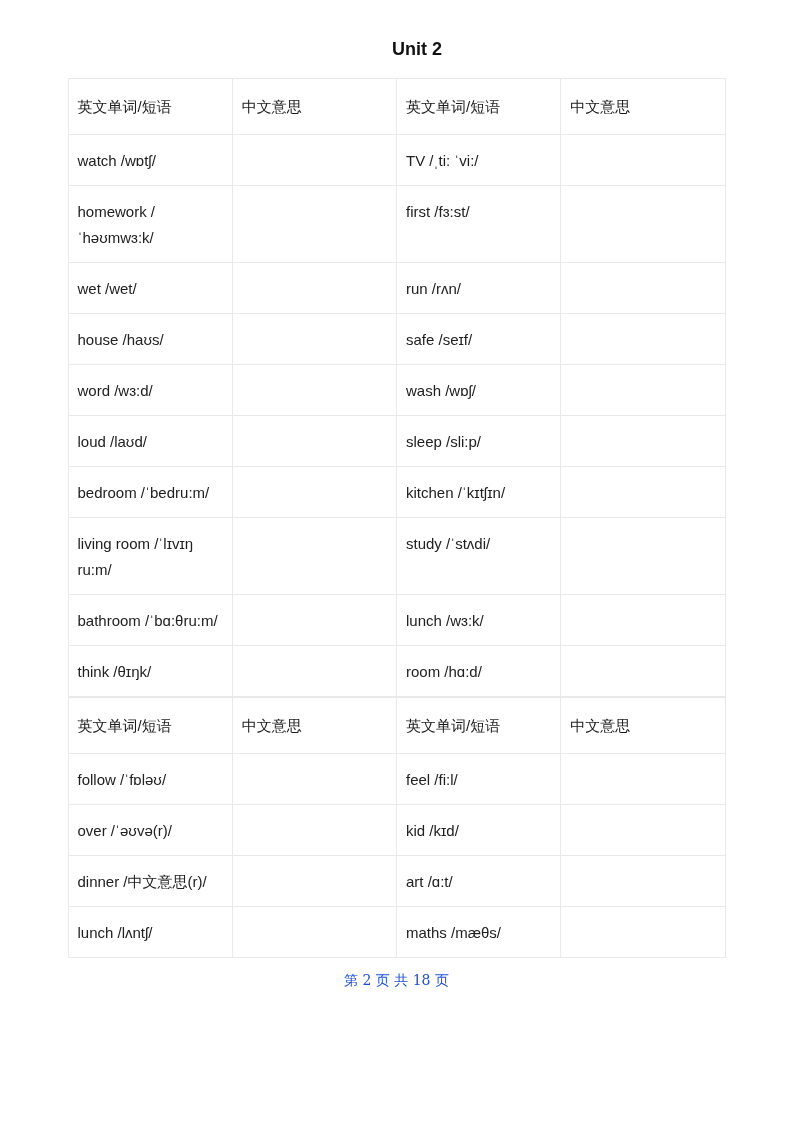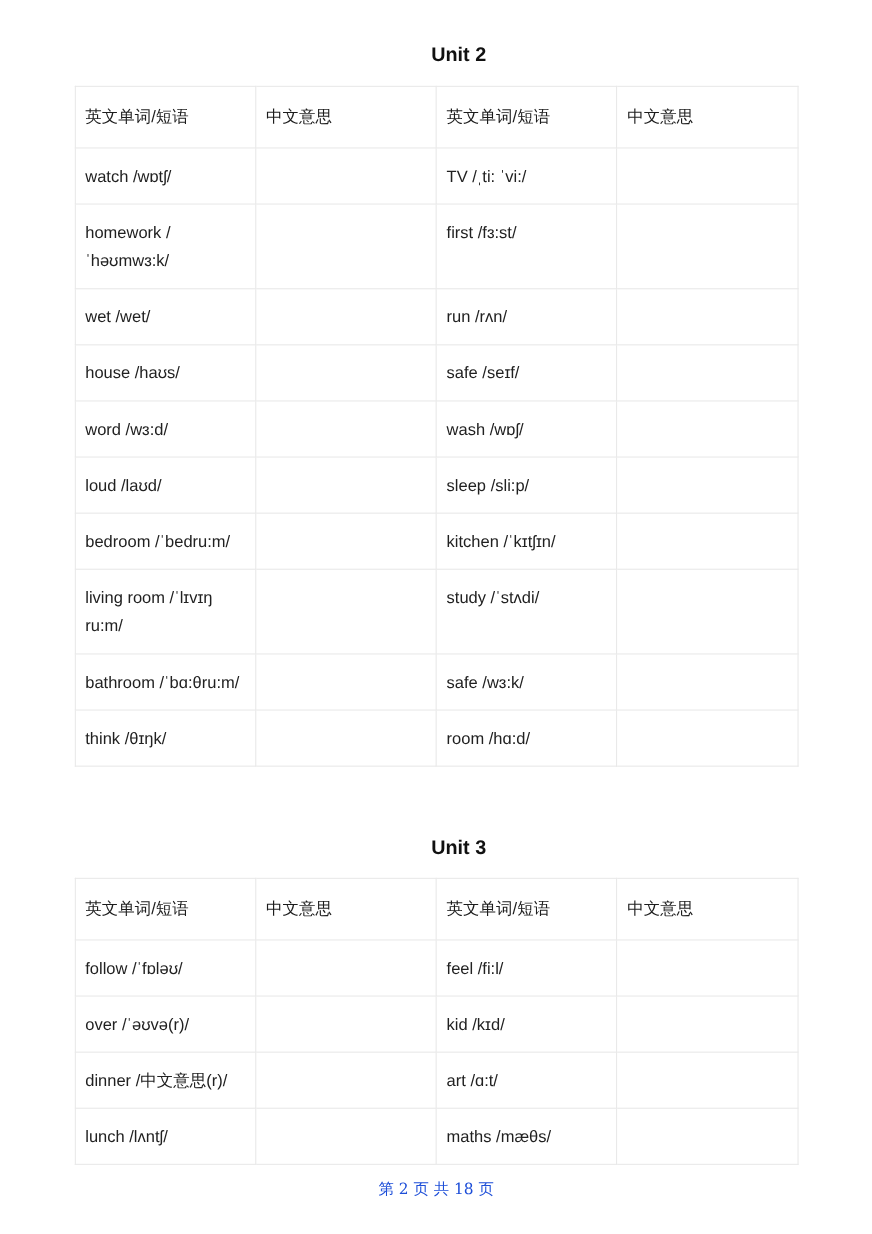--- a/index.html
+++ b/index.html
@@ -132,33 +132,32 @@
       </tr>
       <tr>
         <td>living room /ˈlɪvɪŋ ru:m/</td>
         <td></td>
         <td>study /ˈstʌdi/</td>
         <td></td>
       </tr>
       <tr>
         <td>bathroom /ˈbɑ:θru:m/</td>
         <td></td>
-        <td>safe /wɜ:k/</td>
+        <td>lunch /wɜ:k/</td>
         <td></td>
       </tr>
       <tr>
         <td>think /θɪŋk/</td>
         <td></td>
         <td>room /hɑ:d/</td>
         <td></td>
       </tr>
     </tbody>
   </table>
 
-  <h2 class="section-title title-unit3">Unit 3</h2>
 
   <table class="vocab-table">
     <colgroup>
         <col>
         <col>
         <col>
         <col>
       </colgroup>
     <thead>
       <tr>

